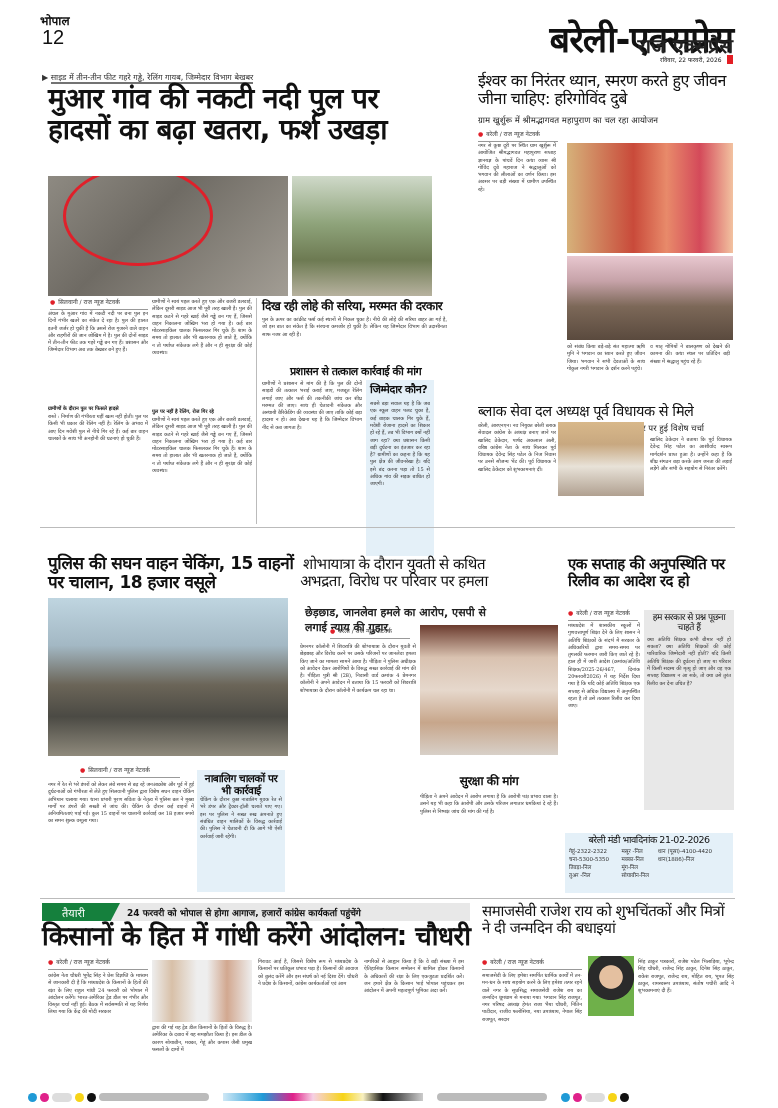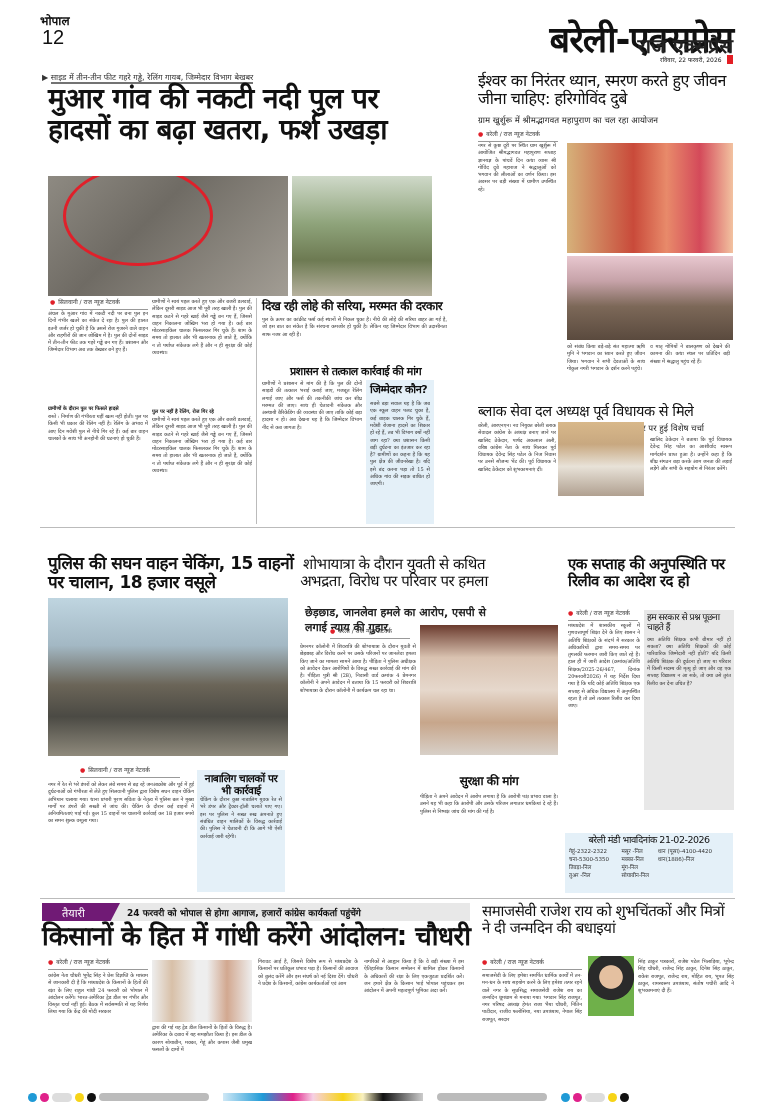--- a/index.html
+++ b/index.html
@@ -40,21 +40,21 @@
 <div class="abs txt" style="left:48px;top:405px;width:100px;height:8px;font-weight:bold;color:#111">ग्रामीणों के दौरान पुल पर फिसले हादसे</div>
 <div class="abs txt" style="left:48px;top:413px;width:100px;height:110px">रास्ते : निर्माण की गंभीरता यहीं खत्म नहीं होती। पुल पर किसी भी प्रकार की रेलिंग नहीं है। रेलिंग के अभाव में आए दिन मवेशी पुल से नीचे गिर रहे हैं। कई बार वाहन चालकों के साथ भी अनहोनी की घटनाएं हो चुकी हैं।</div>
 <div class="abs txt" style="left:152px;top:298px;width:100px;height:110px">ग्रामीणों ने स्वयं पहल करते हुए एक और बजरी डलवाई, लेकिन दूसरी साइड आज भी पूरी तरह खाली है। पुल की साइड कटने से गहरे खाई जैसे गड्ढे बन गए हैं, जिससे वाहन निकालना जोखिम भरा हो गया है। कई बार मोटरसाइकिल चालक फिसलकर गिर चुके हैं। शाम के समय तो हालात और भी खतरनाक हो जाते हैं, क्योंकि न तो पर्याप्त संकेतक लगे हैं और न ही सुरक्षा की कोई व्यवस्था।</div>
 <div class="abs txt" style="left:152px;top:408px;width:100px;height:8px;font-weight:bold;color:#111">पुल पर नहीं है रेलिंग, रोज गिर रहे</div>
 <div class="abs txt" style="left:152px;top:416px;width:100px;height:108px">ग्रामीणों ने स्वयं पहल करते हुए एक और बजरी डलवाई, लेकिन दूसरी साइड आज भी पूरी तरह खाली है। पुल की साइड कटने से गहरे खाई जैसे गड्ढे बन गए हैं, जिससे वाहन निकालना जोखिम भरा हो गया है। कई बार मोटरसाइकिल चालक फिसलकर गिर चुके हैं। शाम के समय तो हालात और भी खतरनाक हो जाते हैं, क्योंकि न तो पर्याप्त संकेतक लगे हैं और न ही सुरक्षा की कोई व्यवस्था।</div>
 <div class="vline" style="left:256px;top:298px;height:226px"></div>
 <div class="abs h1" style="left:262px;top:300px;width:200px;font-size:12px">दिख रही लोहे की सरिया, मरम्मत की दरकार</div>
 <div class="abs txt" style="left:262px;top:316px;width:185px;height:44px">पुल के ऊपर का कांक्रीट फर्श कई स्थानों से निकल चुका है। नीचे की लोहे की सरिया बाहर आ गई है, जो इस बात का संकेत है कि संरचना कमजोर हो चुकी है। लेकिन यह जिम्मेदार विभाग की उदासीनता साफ नजर आ रही है।</div>
 <div class="abs h1" style="left:290px;top:366px;width:160px;font-size:11px">प्रशासन से तत्काल कार्रवाई की मांग</div>
 <div class="abs txt" style="left:262px;top:380px;width:100px;height:140px">ग्रामीणों ने प्रशासन से मांग की है कि पुल की दोनों साइडों की तत्काल भराई कराई जाए, मजबूत रेलिंग लगाई जाए और फर्श की तकनीकी जांच कर शीघ्र मरम्मत की जाए। साथ ही चेतावनी संकेतक और अस्थायी बैरिकेडिंग की व्यवस्था की जाए ताकि कोई बड़ा हादसा न हो। अब देखना यह है कि जिम्मेदार विभाग नींद से कब जागता है।</div>
-<div class="abs box" style="left:366px;top:380px;width:68px;height:144px;padding:4px">
+<div class="abs box" style="left:366px;top:380px;width:68px;height:176px;padding:4px">
   <div class="h1" style="font-size:11px;margin-bottom:4px">जिम्मेदार कौन?</div>
   <div class="txt" style="height:118px">सबसे बड़ा सवाल यह है कि जब एक स्कूल वाहन पलट चुका है, कई बाइक चालक गिर चुके हैं, मवेशी रोजाना हादसे का शिकार हो रहे हैं, तब भी विभाग क्यों नहीं जाग रहा? क्या प्रशासन किसी बड़ी दुर्घटना का इंतजार कर रहा है? ग्रामीणों का कहना है कि यह पुल क्षेत्र की जीवनरेखा है। यदि इसे बंद करना पड़ा तो 15 से अधिक गांव की सड़क बाधित हो जाएगी।</div>
 </div>
 
 <div class="abs h1" style="left:478px;top:72px;width:250px;font-size:16px;font-weight:normal">ईश्वर का निरंतर ध्यान, स्मरण करते हुए जीवन जीना चाहिए: हरिगोविंद दुबे</div>
 <div class="abs" style="left:478px;top:114px;width:255px;font-size:8.5px;color:#222">ग्राम खुर्शुरू में श्रीमद्भागवत महापुराण का चल रहा आयोजन</div>
 <div class="abs byline" style="left:478px;top:130px;width:80px"><span class="dot">●</span><span>बरेली / राज न्यूज नेटवर्क</span></div>
 <div class="abs txt" style="left:478px;top:142px;width:78px;height:246px">नगर से कुछ दूरी पर स्थित ग्राम खुर्शुरू में आयोजित श्रीमद्भागवत महापुराण सप्ताह ज्ञानयज्ञ के पांचवें दिन कथा व्यास श्री गोविंद दुबे महाराज ने श्रद्धालुओं को भगवान की लीलाओं का वर्णन किया। इस अवसर पर बड़ी संख्या में ग्रामीण उपस्थित रहे।</div>
 <div class="abs photo" style="left:567px;top:143px;width:166px;height:110px;background:linear-gradient(90deg,#d6b17a,#c94a3a 40%,#e88a6a 60%,#d44a5a 80%,#f2c2a0)"></div>
 <div class="abs photo" style="left:567px;top:256px;width:166px;height:84px;background:linear-gradient(180deg,#e8c7cf 0%,#c6a2a8 30%,#7c6858 60%,#5a4a3e)"></div>
@@ -83,21 +83,21 @@
 <div class="abs byline" style="left:330px;top:627px;width:80px"><span class="dot">●</span><span>बरेली / राज न्यूज नेटवर्क</span></div>
 <div class="abs txt" style="left:300px;top:643px;width:116px;height:250px">प्रेमनगर कॉलोनी में शिवरात्रि की शोभायात्रा के दौरान युवती से छेड़छाड़ और विरोध करने पर उसके परिजनों पर जानलेवा हमला किए जाने का मामला सामने आया है। पीड़िता ने पुलिस अधीक्षक को आवेदन देकर आरोपियों के विरुद्ध सख्त कार्रवाई की मांग की है। पीड़िता पुत्री श्री (28), निवासी वार्ड क्रमांक 4 प्रेमनगर कॉलोनी ने अपने आवेदन में बताया कि 15 फरवरी को शिवरात्रि शोभायात्रा के दौरान कॉलोनी में कार्यक्रम चल रहा था।</div>
 <div class="abs photo" style="left:420px;top:625px;width:138px;height:130px;background:linear-gradient(180deg,#6b3b2e 0%,#d9c2b0 25%,#e6d8cc 50%,#c7a68b 75%,#d8d0c8)"></div>
 <div class="abs h1" style="left:420px;top:775px;width:138px;font-size:12px;text-align:center">सुरक्षा की मांग</div>
 <div class="abs txt" style="left:420px;top:793px;width:138px;height:100px">पीड़िता ने अपने आवेदन में आरोप लगाया है कि आरोपी पक्ष प्रभाव वाला है। उसने यह भी कहा कि आरोपी और उसके परिजन लगातार धमकियां दे रहे हैं। पुलिस से निष्पक्ष जांच की मांग की गई है।</div>
 
 <div class="abs h1" style="left:568px;top:556px;width:170px;font-size:15px">एक सप्ताह की अनुपस्थिति पर रिलीव का आदेश रद हो</div>
 <div class="abs byline" style="left:568px;top:609px;width:70px"><span class="dot">●</span><span>बरेली / राज न्यूज नेटवर्क</span></div>
 <div class="abs txt" style="left:568px;top:622px;width:72px;height:190px">मध्यप्रदेश में शासकीय स्कूलों में गुणवत्तापूर्ण शिक्षा देने के लिए शासन ने अतिथि शिक्षकों के संदर्भ में सरकार के अधिकारियों द्वारा समय-समय पर तुगलकी फरमान जारी किए जाते रहे हैं। हाल ही में जारी आदेश (क्रमांक/अतिथि शिक्षक/2025-26/467, दिनांक 20फरवरी2026) में यह निर्देश दिया गया है कि यदि कोई अतिथि शिक्षक एक सप्ताह से अधिक विद्यालय में अनुपस्थित रहता है तो उसे तत्काल रिलीव कर दिया जाए।</div>
 <div class="abs box" style="left:644px;top:610px;width:90px;height:200px;padding:3px;background:#e8e8e8">
-  <div class="h1" style="font-size:9px;margin-bottom:3px;font-weight:normal">हम सरकार से प्रश्न पूछना चाहते हैं</div>
+  <div class="h1" style="font-size:9px;text-align:center;margin-bottom:3px;font-weight:normal">हम सरकार से प्रश्न पूछना चाहते हैं</div>
   <div class="txt" style="height:170px">क्या अतिथि शिक्षक कभी बीमार नहीं हो सकता? क्या अतिथि शिक्षकों की कोई पारिवारिक जिम्मेदारी नहीं होती? यदि किसी अतिथि शिक्षक की दुर्घटना हो जाए या परिवार में किसी सदस्य की मृत्यु हो जाए और वह एक सप्ताह विद्यालय न आ सके, तो क्या उसे तुरंत रिलीव कर देना उचित है?</div>
 </div>
 
 <div class="abs box" style="left:565px;top:833px;width:168px;height:60px;padding:2px 4px">
   <div class="h1" style="font-size:9.5px;text-align:center;font-weight:normal;margin-bottom:2px">बरेली मंडी भावदिनांक 21-02-2026</div>
   <table style="border-collapse:collapse;font-size:5.5px;color:#333;width:100%">
     <tbody>
         <tr>
           <td>गेहूं-2322-2322</td>
           <td>मसूर -निल</td>
@@ -118,21 +118,21 @@
           <td>सोयाबीन-निल</td>
           <td></td>
         </tr>
   </tbody>
     </table>
 </div>
 
 <div class="hline" style="left:40px;top:898px;width:695px"></div>
 
 <div class="abs" style="left:42px;top:903px;width:428px;height:18px;background:#e8e8e8">
-  <div style="position:absolute;left:0;top:0;width:78px;height:18px;background:#701a75;clip-path:polygon(0 0,100% 0,88% 100%,0 100%)">
+  <div style="position:absolute;left:0;top:0;width:78px;height:18px;background:#15803d;clip-path:polygon(0 0,100% 0,88% 100%,0 100%)">
     <span style="color:#fff;font-size:11px;position:absolute;left:20px;top:2px">तैयारी</span>
   </div>
   <span style="position:absolute;left:85px;top:3px;font-size:9px;font-weight:bold">24 फरवरी को भोपाल से होगा आगाज, हजारों कांग्रेस कार्यकर्ता पहुंचेंगे</span>
 </div>
 <div class="abs h1" style="left:42px;top:922px;width:440px;font-size:26px">किसानों के हित में गांधी करेंगे आंदोलन: चौधरी</div>
 <div class="abs byline" style="left:48px;top:958px;width:100px"><span class="dot">●</span><span>बरेली / राज न्यूज नेटवर्क</span></div>
 <div class="abs txt" style="left:48px;top:972px;width:100px;height:86px">कांग्रेस नेता चौधरी भूपेंद्र सिंह ने प्रेस विज्ञप्ति के माध्यम से जानकारी दी है कि मध्यप्रदेश के किसानों के हितों की रक्षा के लिए राहुल गांधी 24 फरवरी को भोपाल में आंदोलन करेंगे। भारत-अमेरिका ट्रेड डील पर गंभीर और विस्तृत चर्चा नहीं हुई। बैठक में सर्वसम्मति से यह निर्णय लिया गया कि केंद्र की मोदी सरकार</div>
 <div class="abs photo" style="left:152px;top:960px;width:100px;height:62px;background:linear-gradient(90deg,#eee,#d8c0a8 20%,#eee 45%,#eee 55%,#d2a890 75%,#eee)"></div>
 <div class="abs txt" style="left:152px;top:1024px;width:100px;height:36px">द्वारा की गई यह ट्रेड डील किसानों के हितों के विरुद्ध है। अमेरिका के दबाव में यह समझौता किया है। इस डील के कारण सोयाबीन, मक्का, गेहूं और कपास जैसी प्रमुख फसलों के दामों में</div>
 <div class="abs txt" style="left:258px;top:958px;width:100px;height:100px">गिरावट आई है, जिससे विशेष रूप से मध्यप्रदेश के किसानों पर प्रतिकूल प्रभाव पड़ा है। किसानों की आवाज को बुलंद करेंगे और इस संघर्ष को नई दिशा देंगे। चौधरी ने प्रदेश के किसानों, कांग्रेस कार्यकर्ताओं एवं आम</div>

